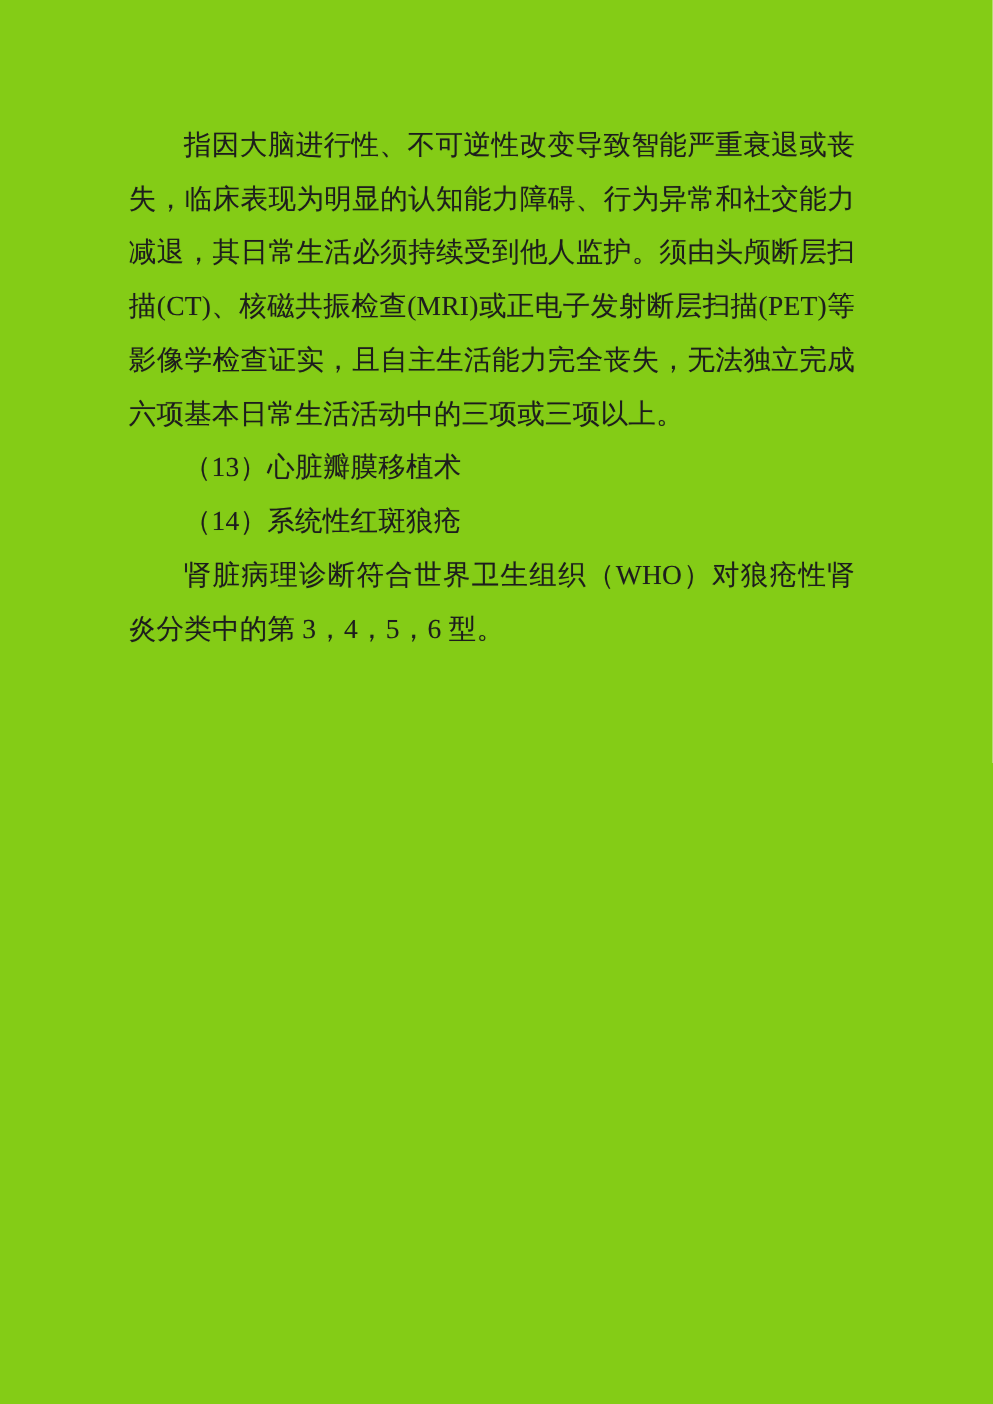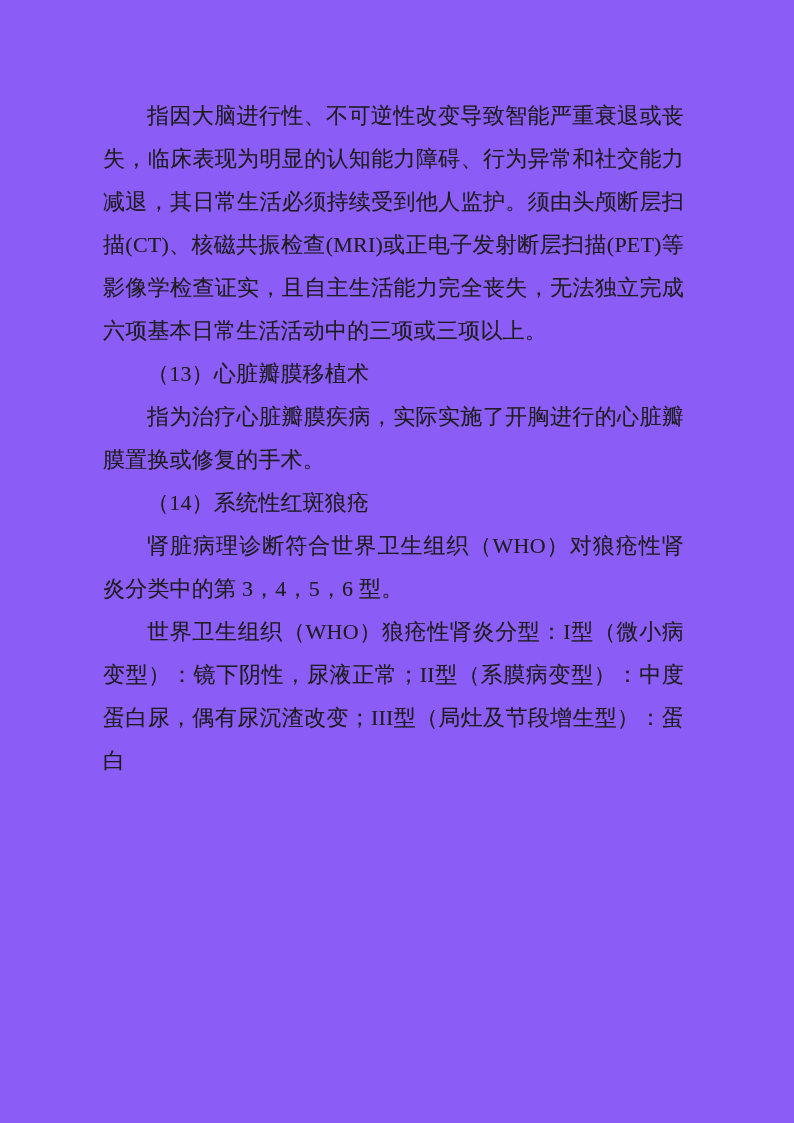--- a/index.html
+++ b/index.html
@@ -9,21 +9,21 @@
   }
   body {
     width: 794px;
     height: 1123px;
     overflow: hidden;
   }
   .page {
     box-sizing: border-box;
     width: 794px;
     height: 1123px;
-    background: #8b5cf6;
+    background: #84cc16;
     padding: 94px 110px 0 103px;
   }
   .page-body {
     font-family: "Liberation Serif", "DejaVu Serif", serif;
     font-size: 22px;
     line-height: 43px;
     color: #1d1d1d;
     text-align: justify;
     text-justify: inter-ideograph;
     letter-spacing: 0.2px;
@@ -35,18 +35,16 @@
     text-indent: 2em;
   }
 </style>
 </head>
 <body>
 
 <div class="page">
   <div class="page-body">
     <p>指因大脑进行性、不可逆性改变导致智能严重衰退或丧失，临床表现为明显的认知能力障碍、行为异常和社交能力减退，其日常生活必须持续受到他人监护。须由头颅断层扫描(CT)、核磁共振检查(MRI)或正电子发射断层扫描(PET)等影像学检查证实，且自主生活能力完全丧失，无法独立完成六项基本日常生活活动中的三项或三项以上。</p>
     <p>（13）心脏瓣膜移植术</p>
-    <p>指为治疗心脏瓣膜疾病，实际实施了开胸进行的心脏瓣膜置换或修复的手术。</p>
     <p>（14）系统性红斑狼疮</p>
     <p>肾脏病理诊断符合世界卫生组织（WHO）对狼疮性肾炎分类中的第 3，4，5，6 型。</p>
-    <p>世界卫生组织（WHO）狼疮性肾炎分型：I型（微小病变型）：镜下阴性，尿液正常；II型（系膜病变型）：中度蛋白尿，偶有尿沉渣改变；III型（局灶及节段增生型）：蛋白</p>
   </div>
 </div>
 
 </body></html>

